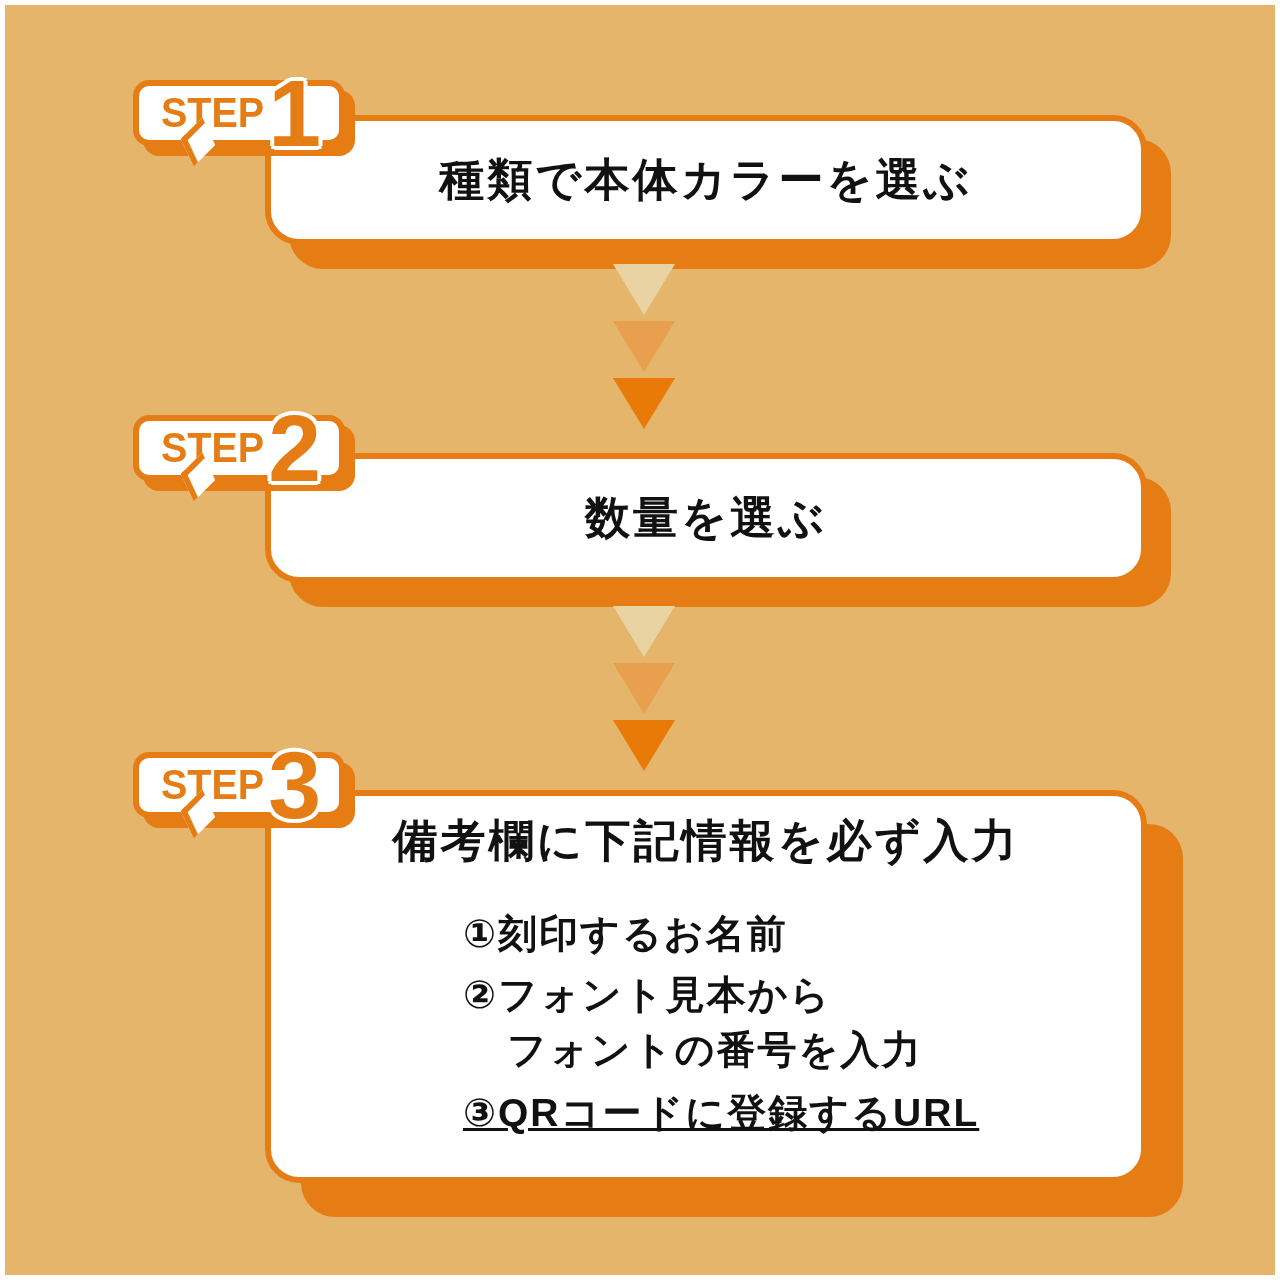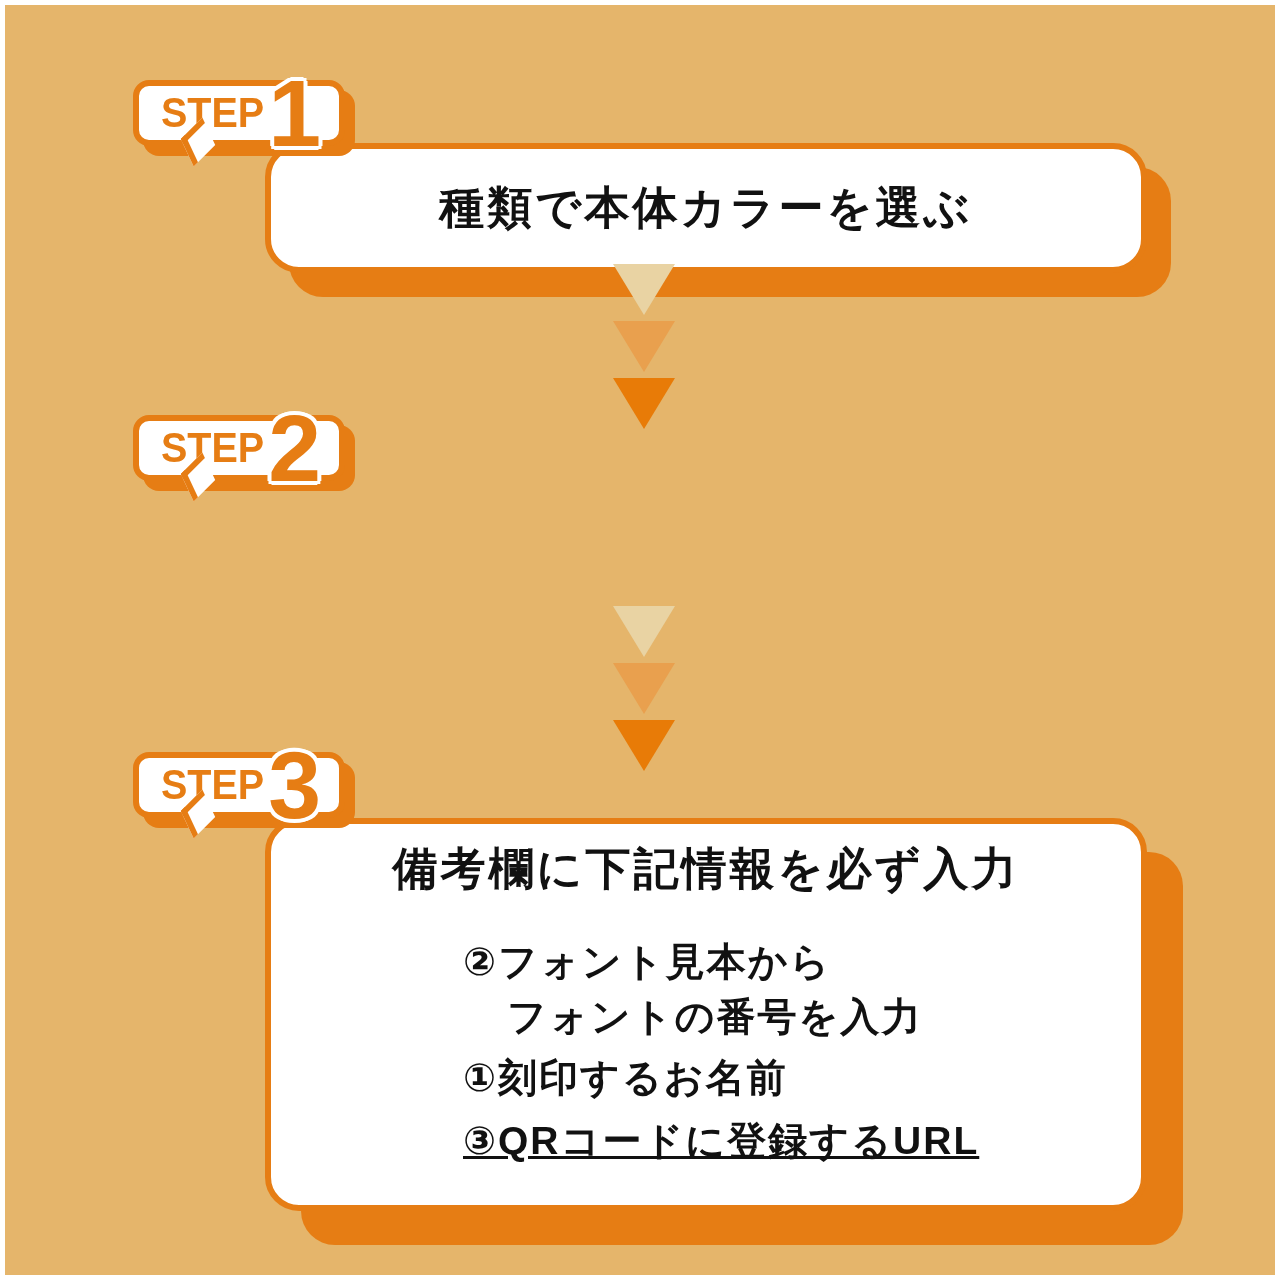--- a/index.html
+++ b/index.html
@@ -31,21 +31,20 @@
 
   
   .box{
     position:absolute;
     left:260px;
     width:882px;
     background:var(--white);
     border:6px solid var(--accent);
     border-radius:34px;
     box-shadow:24px 24px 0 0 var(--accent);
-    margin-top:28px;
   }
   .box-1{top:110px;height:130px;}
   .box-2{top:448px;height:130px;}
   .box-3{top:785px;height:393px;box-shadow:36px 34px 0 0 var(--accent);}
   .box-center{
     display:flex;align-items:center;justify-content:center;
     width:100%;height:100%;
   }
   .box-title{
     color:var(--ink);
@@ -159,41 +158,46 @@
       <span class="badge-num">1</span>
       <span class="badge-tail"></span>
     </div>
 
     <div class="arrows arrows-1">
       <div class="tri" style="border-top-color: rgb(233, 211, 163);"></div>
       <div class="tri" style="border-top-color: rgb(233, 160, 78);"></div>
       <div class="tri" style="border-top-color: rgb(232, 123, 7);"></div>
     </div>
 
+    <div class="box box-2">
+      <div class="box-center">
+        <div class="box-title">数量を選ぶ</div>
+      </div>
+    </div>
     <div class="badge badge-2">
       <span class="badge-label">STEP</span>
       <span class="badge-num">2</span>
       <span class="badge-tail"></span>
     </div>
 
     <div class="arrows arrows-2">
       <div class="tri" style="border-top-color: rgb(233, 211, 163);"></div>
       <div class="tri" style="border-top-color: rgb(233, 160, 78);"></div>
       <div class="tri" style="border-top-color: rgb(232, 123, 7);"></div>
     </div>
 
     <div class="box box-3">
       <div class="box-title">備考欄に下記情報を必ず入力</div>
       <ul class="step3-list">
         <li>
+          <span>①刻印するお名前</span>
+        </li>
+        <li>
           <span>②フォント見本から</span><br>
           <span class="line2">フォントの番号を入力</span>
-        </li>
-        <li>
-          <span>①刻印するお名前</span>
         </li>
         <li class="last">
           <span>③QRコードに登録するURL</span>
         </li>
       </ul>
     </div>
     <div class="badge badge-3">
       <span class="badge-label">STEP</span>
       <span class="badge-num">3</span>
       <span class="badge-tail"></span>

